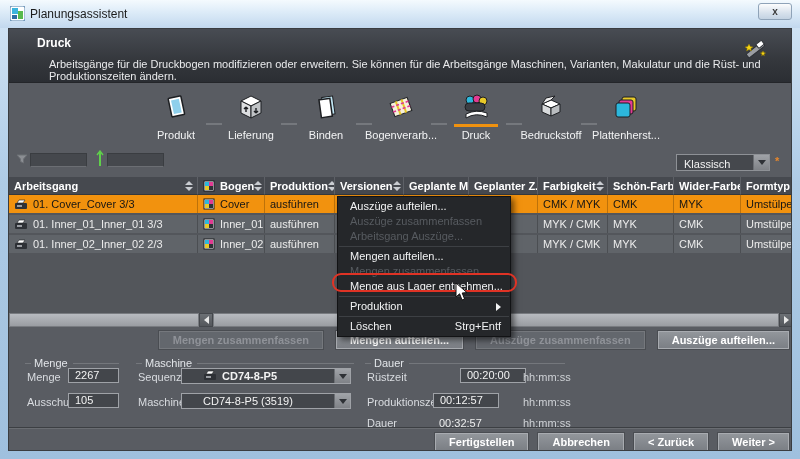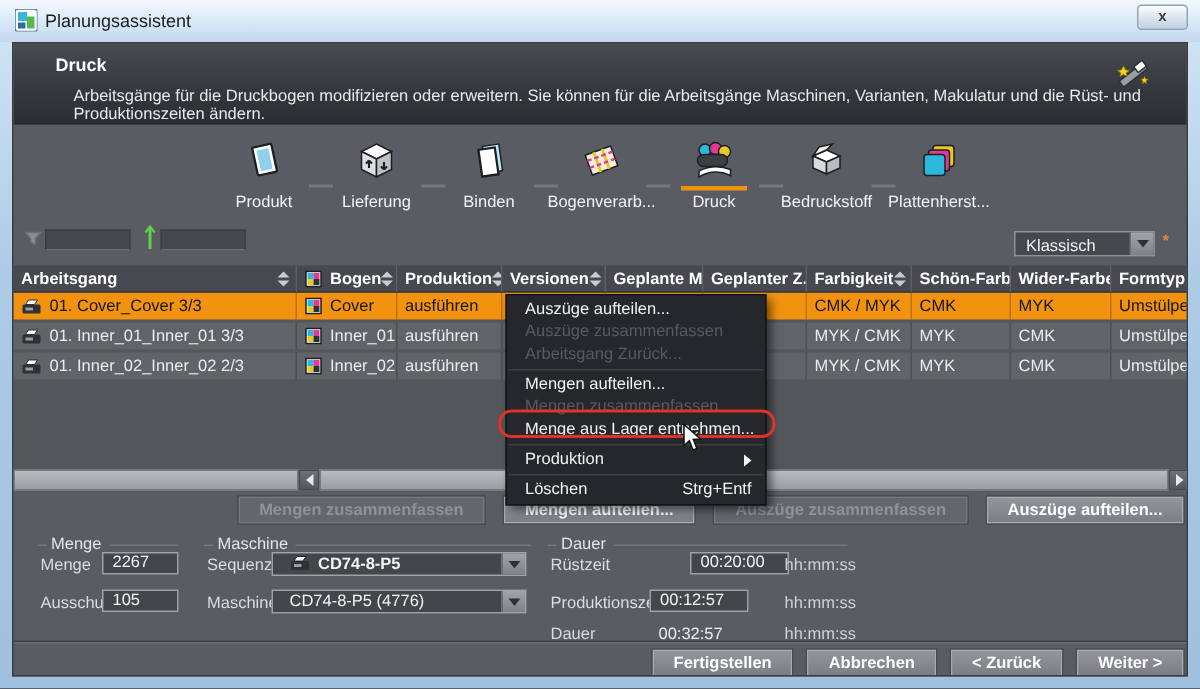--- a/index.html
+++ b/index.html
@@ -78,21 +78,21 @@
   
   .group { position:absolute; color:#dadde1; }
   .gtitle { display:flex; align-items:center; color:#e2e5e9; }
   .gtitle::before { content:""; width:6px; height:1px; background:#74777c; margin-right:3px; }
   .gtitle::after { content:""; flex:1; height:1px; background:#74777c; margin-left:5px; }
   .glabel { position:absolute; color:#d9dce0; }
   .ginput { position:absolute; height:15px; background:#43464b; border:1px solid #9fa2a7;
             color:#f3f3f3; padding-left:6px; line-height:13px; }
   .gdd { position:absolute; height:16px; background:#43464b; border:1px solid #9fa2a7;
          display:flex; align-items:center; color:#f3f3f3; cursor:pointer; }
-  .gdd .vtext { flex:1; padding-left:11px; display:flex; overflow:hidden; white-space:nowrap; }
+  .gdd .vtext { flex:1; padding-left:21px; display:flex; overflow:hidden; white-space:nowrap; }
   .unit { position:absolute; color:#cfd2d6; }
   .plainval { position:absolute; color:#eceded; }
   
   .footsep { position:absolute; left:0; top:398px; width:784px; height:2px;
              border-top:1px solid #3c3f43; border-bottom:1px solid #6a6d72; }
   .footer { position:absolute; left:0; top:404px; width:780px; display:flex; justify-content:flex-end; gap:10px; }
   .footer .btn { min-width:60px; }
   
   .ctxmenu { position:absolute; left:337px; top:196px; width:174px; background:#25272a;
              border:1px solid #121315; box-shadow:3px 3px 6px rgba(0,0,0,0.55); padding:2px 0; z-index:5; }
@@ -463,21 +463,21 @@
               </svg>
             </span>
             <b>CD74-8-P5</b>
           </span>
         <span class="ddbtn">
             <span class="ddarrow"></span>
           </span>
       </div>
       <span class="glabel" style="left:2px; top:39px;">Maschine</span>
       <div class="gdd" style="left:45px; top:36px; width:170px;">
-        <span class="vtext">CD74-8-P5 (4776)</span>
+        <span class="vtext">CD74-8-P5 (3519)</span>
         <span class="ddbtn">
             <span class="ddarrow"></span>
           </span>
       </div>
     </div>
 
     <div class="group" style="left:356px; top:328px; width:200px;">
       <div class="gtitle">Dauer</div>
       <span class="glabel" style="left:2px; top:14px;">Rüstzeit</span>
       <div class="ginput" style="left:68px; top:11px; width:66px;margin-left:27px;">00:20:00</div>
@@ -495,21 +495,21 @@
       <div class="btn" style="min-width:72px;">Fertigstellen</div>
       <div class="btn">Abbrechen</div>
       <div class="btn">&lt; Zurück</div>
       <div class="btn">Weiter &gt;</div>
     </div>
   </div>
 
   <div class="ctxmenu">
     <div class="mi">Auszüge aufteilen...</div>
     <div class="mi disabled">Auszüge zusammenfassen</div>
-    <div class="mi disabled">Arbeitsgang Zurück...</div>
+    <div class="mi disabled">Arbeitsgang Auszüge...</div>
     <div class="msep"></div>
     <div class="mi">Mengen aufteilen...</div>
     <div class="mi disabled">Mengen zusammenfassen</div>
     <div class="mi">Menge aus Lager entnehmen...</div>
     <div class="msep"></div>
     <div class="mi">
         <span>Produktion</span>
         <span class="spacer"></span>
         <span class="subarrow"></span>
       </div>

